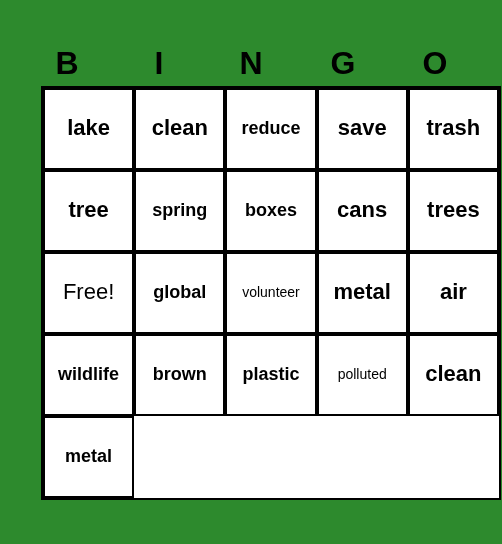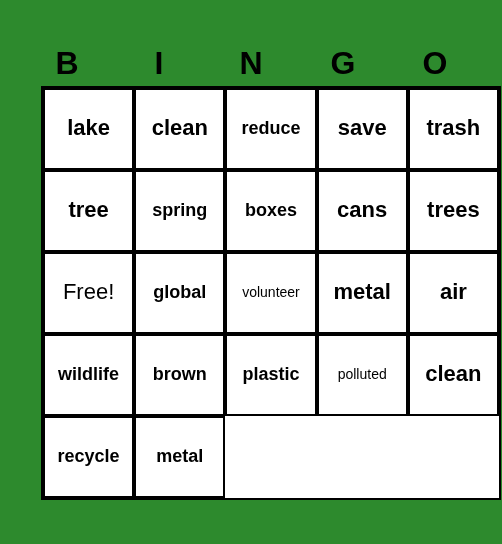--- a/index.html
+++ b/index.html
@@ -154,19 +154,16 @@
       <div class="bingo-cell">
         <span class="cell-medium">plastic</span>
       </div>
       <div class="bingo-cell">
         <span class="cell-small">polluted</span>
       </div>
       <div class="bingo-cell">
         <span class="cell-large">clean</span>
       </div>
       <div class="bingo-cell">
-        <span class="cell-medium">recycle</span>
-      </div>
-      <div class="bingo-cell">
         <span class="cell-medium">metal</span>
       </div>
     </div>
 </div>
 
 </body></html>

